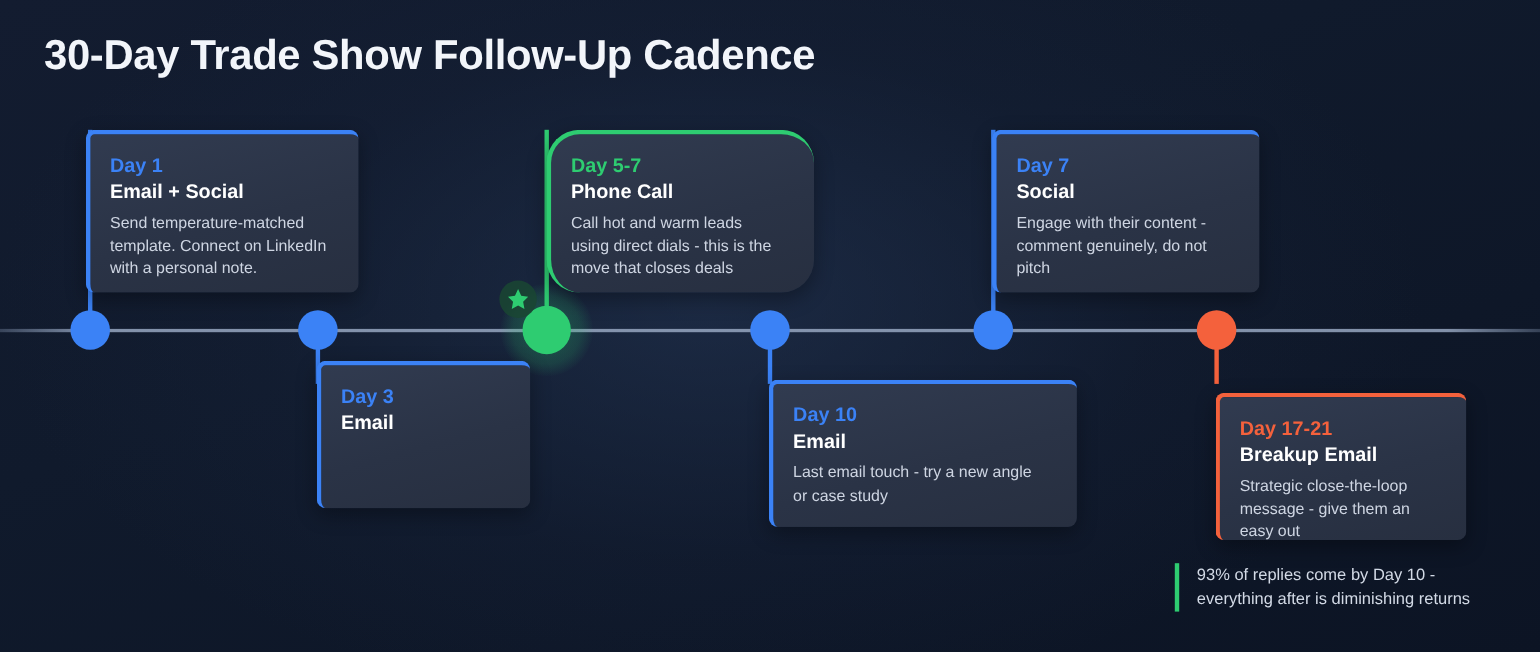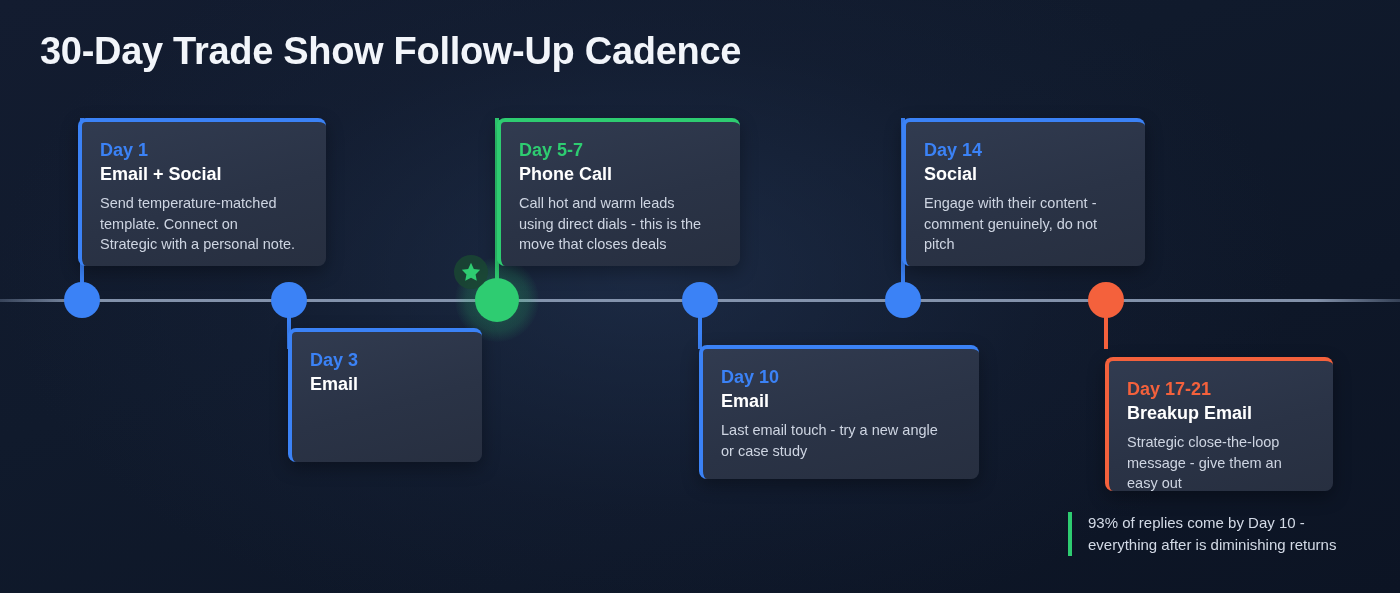--- a/index.html
+++ b/index.html
@@ -160,52 +160,52 @@
   <div id="title">30-Day Trade Show Follow-Up Cadence</div>
 
   <div id="axis"></div>
 
   <div id="steps-layer">
       <div class="stem" style="left: 82px; background: rgb(59, 130, 246); top: 118px; height: 182px;"></div>
       <div class="node sz-small" style="left: 82px; top: 300px; background: rgb(59, 130, 246);"></div>
       <div class="card accent-left" style="--ac: #3b82f6; left: 78px; top: 118px; width: 248px; height: 148px;">
         <div class="card-day">Day 1</div>
         <div class="card-title">Email + Social</div>
-        <div class="card-desc">Send temperature-matched template. Connect on Strategic with a personal note.</div>
+        <div class="card-desc">Send temperature-matched template. Connect on LinkedIn with a personal note.</div>
       </div>
       <div class="stem" style="left: 289px; background: rgb(59, 130, 246); top: 300px; height: 49px;"></div>
       <div class="node sz-small" style="left: 289px; top: 300px; background: rgb(59, 130, 246);"></div>
       <div class="card accent-top" style="--ac: #3b82f6; left: 288px; top: 328px; width: 194px; height: 134px;">
         <div class="card-day">Day 3</div>
         <div class="card-title">Email</div>
       </div>
       <div class="stem" style="left: 497px; background: rgb(46, 204, 113); top: 118px; height: 182px;"></div>
       <div class="halo" style="left: 497px; top: 300px;"></div>
       <div class="star-badge" style="left: 454px; top: 255px;">
         <svg width="22" height="22" viewBox="0 0 24 24" aria-hidden="true">
           <polygon points="12,2 15.1,8.6 22,9.6 17,14.6 18.3,21.6 12,18.2 5.7,21.6 7,14.6 2,9.6 8.9,8.6" fill="#2ecc71"></polygon>
         </svg>
       </div>
       <div class="node sz-big" style="left: 497px; top: 300px; background: rgb(46, 204, 113);"></div>
-      <div class="card accent-left" style="--ac: #2ecc71; left: 497px; top: 118px; width: 243px; height: 148px;">
+      <div class="card accent-left" style="--ac: #2ecc71; left: 497px; top: 118px; width: 243px; height: 148px; border-radius: 30px;">
         <div class="card-day">Day 5-7</div>
         <div class="card-title">Phone Call</div>
         <div class="card-desc">Call hot and warm leads using direct dials - this is the move that closes deals</div>
       </div>
       <div class="stem" style="left: 700px; background: rgb(59, 130, 246); top: 300px; height: 49px;"></div>
       <div class="node sz-small" style="left: 700px; top: 300px; background: rgb(59, 130, 246);"></div>
       <div class="card accent-top" style="--ac: #3b82f6; left: 699px; top: 345px; width: 280px; height: 134px;">
         <div class="card-day">Day 10</div>
         <div class="card-title">Email</div>
         <div class="card-desc">Last email touch - try a new angle or case study</div>
       </div>
       <div class="stem" style="left: 903px; background: rgb(59, 130, 246); top: 118px; height: 182px;"></div>
       <div class="node sz-small" style="left: 903px; top: 300px; background: rgb(59, 130, 246);"></div>
       <div class="card accent-left" style="--ac: #3b82f6; left: 902px; top: 118px; width: 243px; height: 148px;">
-        <div class="card-day">Day 14</div>
+        <div class="card-day">Day 7</div>
         <div class="card-title">Social</div>
         <div class="card-desc">Engage with their content - comment genuinely, do not pitch</div>
       </div>
       <div class="stem" style="left: 1106px; background: rgb(244, 97, 60); top: 300px; height: 49px;"></div>
       <div class="node sz-small" style="left: 1106px; top: 300px; background: rgb(244, 97, 60);"></div>
       <div class="card accent-top" style="--ac: #f4613c; left: 1105px; top: 357px; width: 228px; height: 134px;">
         <div class="card-day">Day 17-21</div>
         <div class="card-title">Breakup Email</div>
         <div class="card-desc">Strategic close-the-loop message - give them an easy out</div>
       </div>

